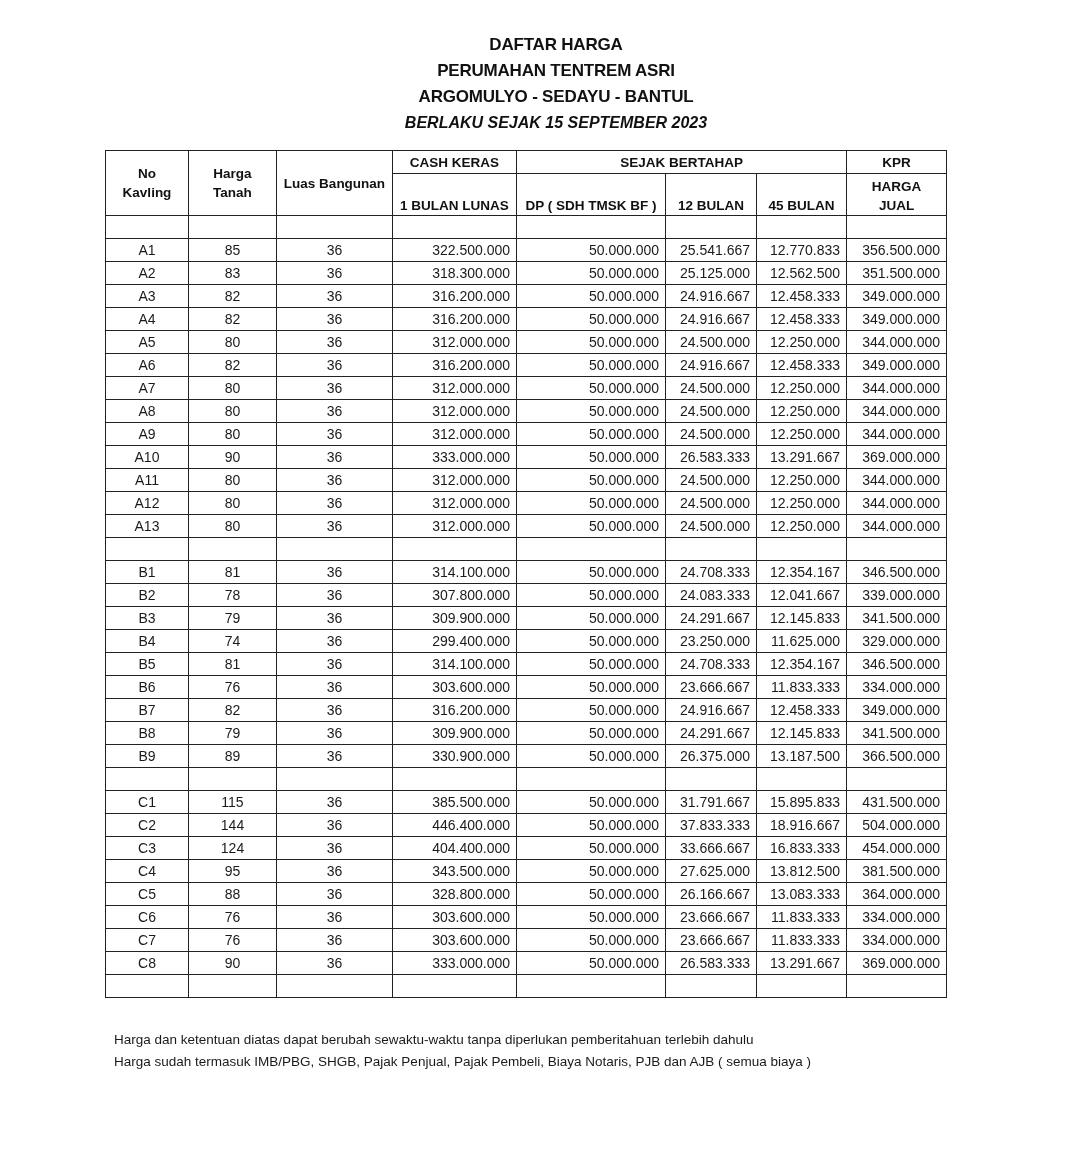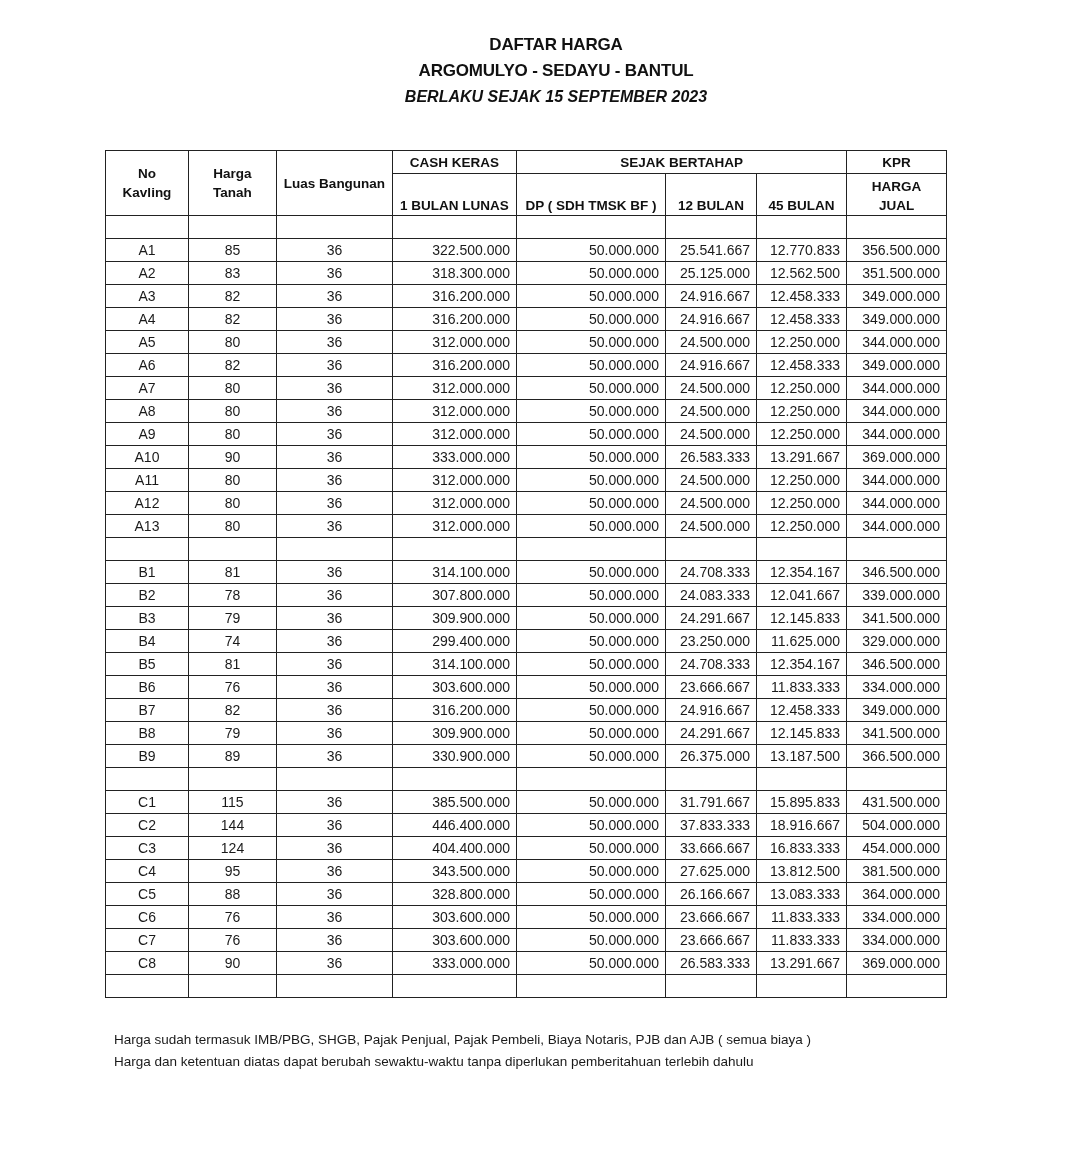--- a/index.html
+++ b/index.html
@@ -30,20 +30,21 @@
   .notes {
     position: absolute; left: 114px; top: 1029px;
     font-size: 13.5px; line-height: 22px; color: #1a1a1a;
   }
 </style>
 </head>
 <body>
 
 <div class="titles">
   <div class="t1">DAFTAR HARGA</div>
+  <div class="t1">PERUMAHAN TENTREM ASRI</div>
   <div class="t1">ARGOMULYO - SEDAYU - BANTUL</div>
   <div class="t4">BERLAKU SEJAK 15 SEPTEMBER 2023</div>
 </div>
 
 <table class="price">
   <colgroup>
     <col style="width:83px">
       <col style="width:88px">
       <col style="width:116px">
       <col style="width:124px">
@@ -407,15 +408,15 @@
         <td></td>
         <td></td>
         <td></td>
         <td></td>
         <td></td>
       </tr>
     </tbody>
 </table>
 
 <div class="notes">
+  <div>Harga dan ketentuan diatas dapat berubah sewaktu-waktu tanpa diperlukan pemberitahuan terlebih dahulu</div>
   <div>Harga sudah termasuk IMB/PBG, SHGB, Pajak Penjual, Pajak Pembeli, Biaya Notaris, PJB dan AJB ( semua biaya )</div>
-  <div>Harga dan ketentuan diatas dapat berubah sewaktu-waktu tanpa diperlukan pemberitahuan terlebih dahulu</div>
 </div>
 
 </body></html>

